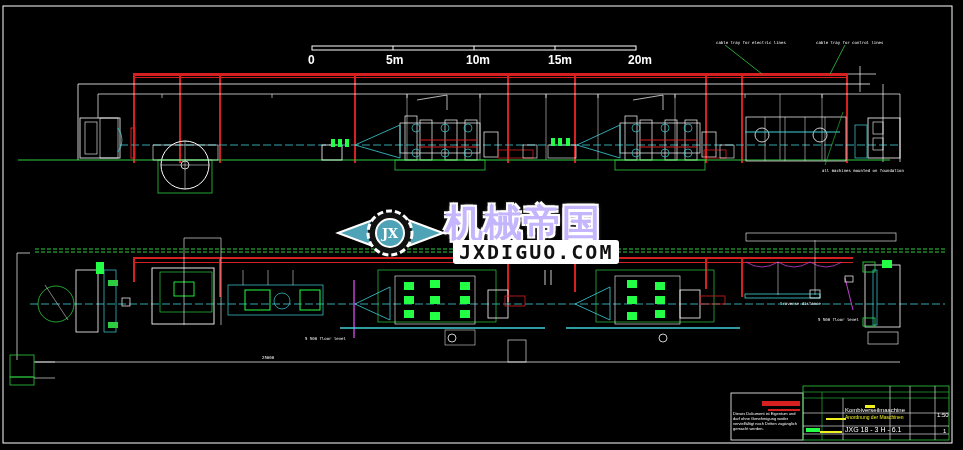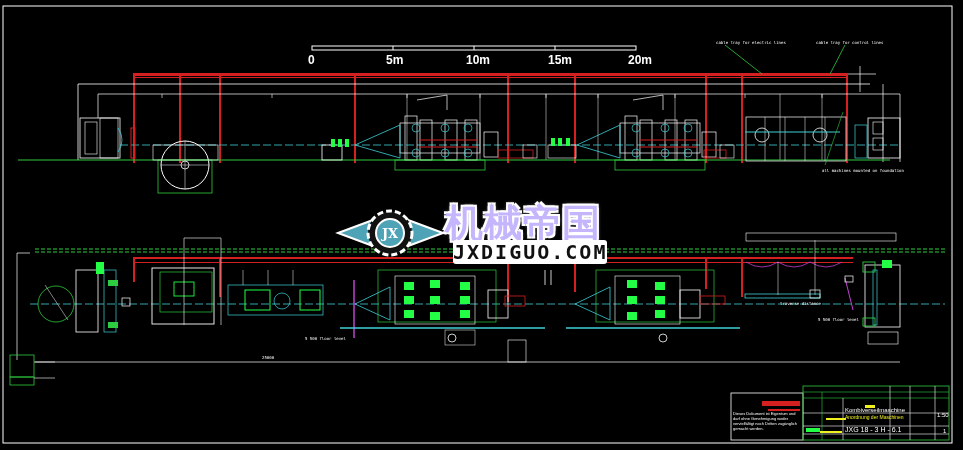--- a/index.html
+++ b/index.html
@@ -4,21 +4,21 @@
 <style>
   html,body{margin:0;padding:0;background:#000;}
   body{width:963px;height:450px;overflow:hidden;position:relative;font-family:"Liberation Sans",sans-serif;}
   #canvas{position:absolute;left:0;top:0;width:963px;height:450px;}
   .scale-label{font-family:"Liberation Sans",sans-serif;font-size:12px;font-weight:bold;fill:#fff;}
   .cad-text{font-family:"DejaVu Sans Mono",monospace;font-size:4px;fill:#fff;}
   .wm{position:absolute;left:333px;top:198px;width:300px;height:70px;}
   .wm-cn{position:absolute;left:112px;top:0px;font-family:"DejaVu Sans",sans-serif;font-weight:bold;font-size:38px;color:#c4b5fd;letter-spacing:1px;
     text-shadow:-2px -2px 0 #fff,2px -2px 0 #fff,-2px 2px 0 #fff,2px 2px 0 #fff,0 0 4px #fff;}
   .wm-en{position:absolute;left:120px;top:42px;font-family:"DejaVu Sans Mono",monospace;font-weight:bold;font-size:20px;color:#111;letter-spacing:2px;
-    background:#fff;padding:0 0;border-radius:3px;}
+    background:#fff;padding:0 6px;border-radius:3px;}
   .title-block{position:absolute;left:731px;top:393px;width:218px;height:47px;}
   .tb-text{position:absolute;font-family:"Liberation Sans",sans-serif;font-size:6px;color:#fff;white-space:nowrap;}
 </style>
 </head>
 <body>
 
 <svg id="canvas" viewBox="0 0 963 450" xmlns="http://www.w3.org/2000/svg">
 
   <rect x="3" y="6" width="949" height="437" fill="none" stroke="#fff" stroke-width="1"></rect>
 

